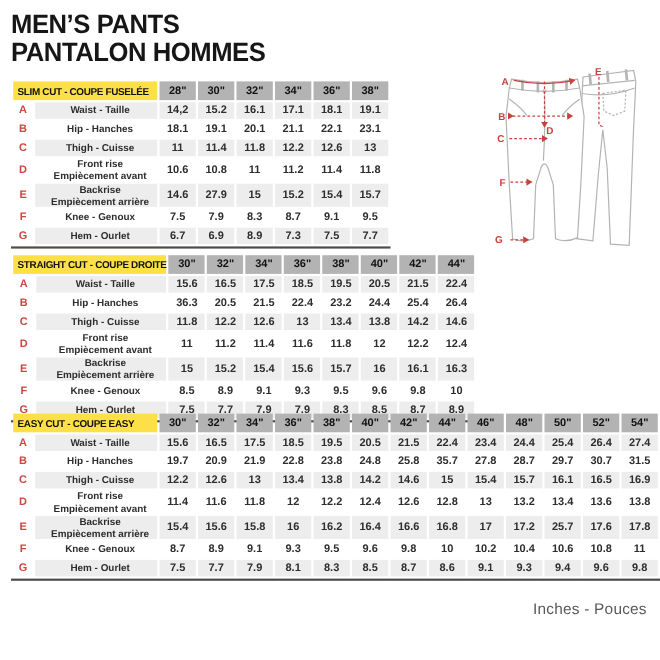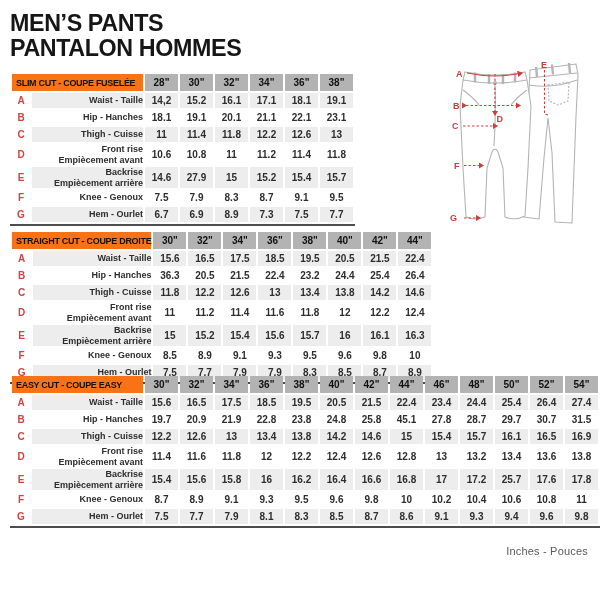--- a/index.html
+++ b/index.html
@@ -16,39 +16,39 @@
     position:absolute;left:10px;
     border-collapse:separate;border-spacing:2px;
     border-bottom:2px solid #4c4c4c;
   }
   .t-slim{top:72px}
   .t-straight{top:230px}
   .t-easy{top:374px}
   .size-table th,.size-table td{padding:0;font-weight:bold;}
   .size-table thead tr{height:17px;}
   .size-table th.section{
-    background:#f97316;color:#111;font-size:9px;text-align:left;
+    background:#fde047;color:#111;font-size:9px;text-align:left;
     padding-left:4px;letter-spacing:-0.3px;white-space:nowrap;
   }
   .size-table th.size{
     background:#b3b3b3;color:#111;font-size:10px;width:33px;text-align:center;
   }
   .size-table tbody tr{height:15px;}
   .size-table tbody tr.tall{height:21px;}
   td.letter{width:18px;color:#cb4742;font-size:10px;text-align:center;background:#fff;}
   td.label{
-    width:104px;font-size:9px;color:#2d2d2d;text-align:right;
+    width:104px;font-size:9px;color:#2d2d2d;text-align:center;
     padding-left:7px;line-height:1.12;white-space:nowrap;
   }
   td.val{font-size:10px;color:#2d2d2d;text-align:center;}
   .size-table tbody tr:nth-child(odd) td.label,
   .size-table tbody tr:nth-child(odd) td.val{background:#ededed;}
   .footer{
     position:absolute;right:12px;top:545px;
-    font-size:11px;color:#595959;letter-spacing:0.2px;
+    font-size:14px;color:#595959;letter-spacing:0.2px;
   }
   .diagram{position:absolute;left:448px;top:58px;}
   .diagram text{font-size:9px;font-weight:bold;fill:#c9413c;}
 </style>
 </head>
 <body>
 
 <div class="title">
   <div>MEN’S PANTS</div>
   <div>PANTALON HOMMES</div>
@@ -317,21 +317,21 @@
           <td class="label">
             <div>Hip - Hanches</div>
           </td>
           <td class="val">19.7</td>
           <td class="val">20.9</td>
           <td class="val">21.9</td>
           <td class="val">22.8</td>
           <td class="val">23.8</td>
           <td class="val">24.8</td>
           <td class="val">25.8</td>
-          <td class="val">45.1</td>
+          <td class="val">35.7</td>
           <td class="val">27.8</td>
           <td class="val">28.7</td>
           <td class="val">29.7</td>
           <td class="val">30.7</td>
           <td class="val">31.5</td>
         </tr>
         <tr>
           <td class="letter">C</td>
           <td class="label">
             <div>Thigh - Cuisse</div>

